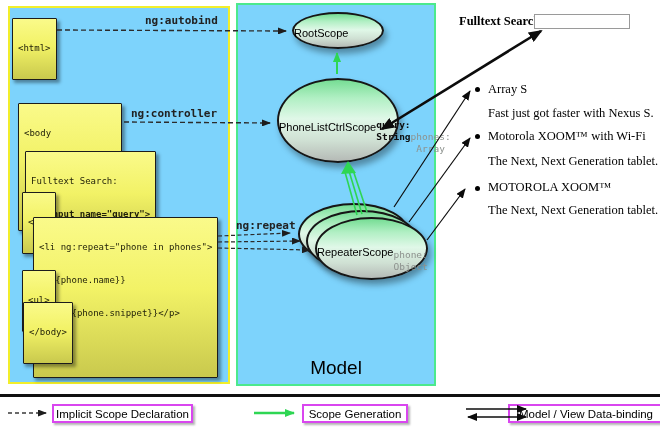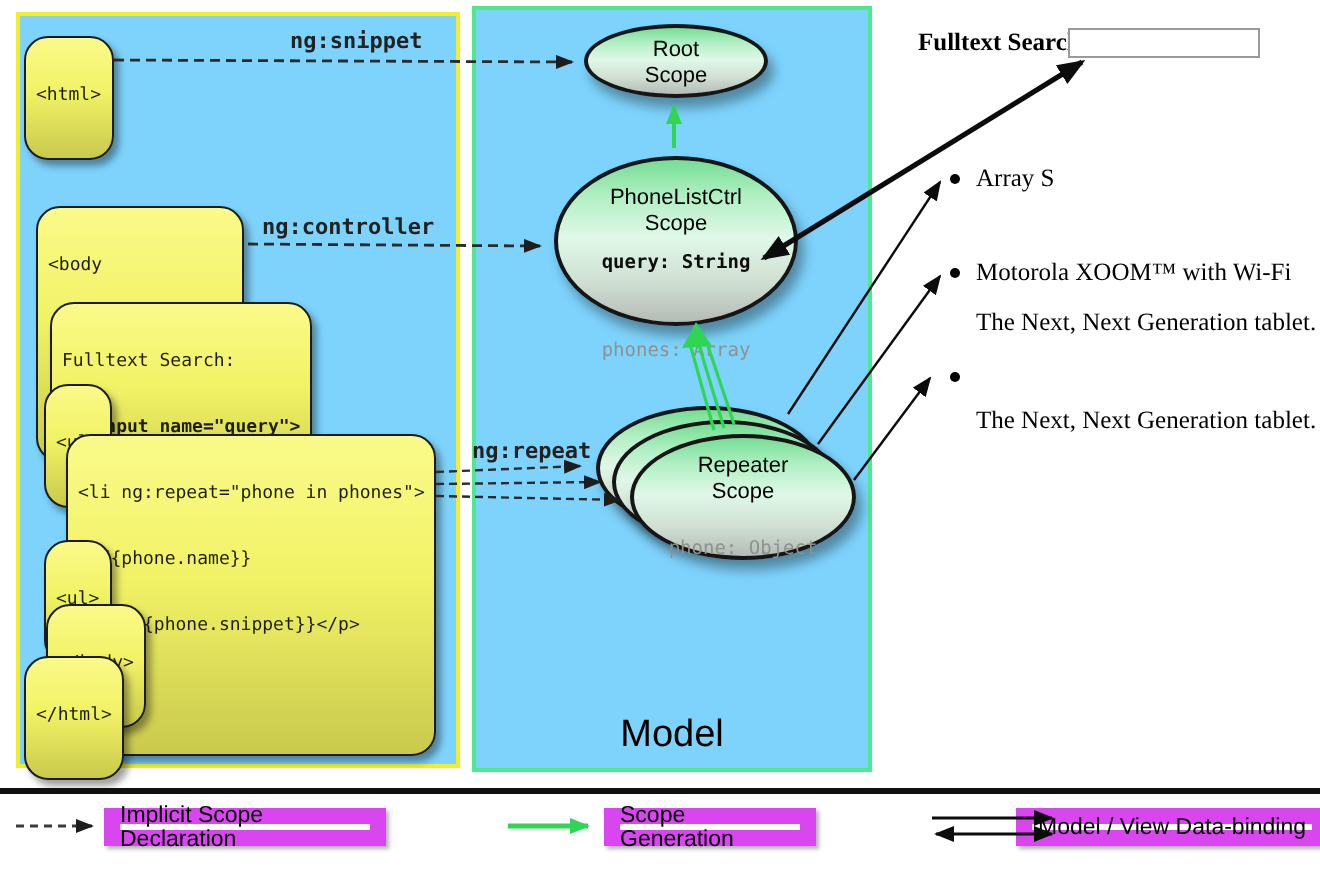--- a/index.html
+++ b/index.html
@@ -5,41 +5,41 @@
   html,body{margin:0;padding:0;background:#fff;}
   .stage{position:relative;width:660px;height:435px;background:#ffffff;overflow:hidden;
          font-family:"Liberation Sans",sans-serif;}
   .col{position:absolute;background:#7dd3fc;}
   .col-template{left:8px;top:6px;width:218px;height:374px;border:2px solid var(--c-template,#f2ee2a);}
   .col-model{left:236px;top:3px;width:196px;height:379px;border:2px solid var(--c-model,#4ce98d);}
   .col-view{left:444px;top:6px;width:208px;height:376px;border:2px solid var(--c-view,#6b53d8);}
   .col-title{position:absolute;bottom:5px;left:0;right:0;text-align:center;
              font:19px/22px "Liberation Sans",sans-serif;color:#000;}
   .ybox{position:absolute;white-space:pre;font:9px/11px "DejaVu Sans Mono",monospace;color:#1e1e08;
-        padding:2px 5px 3px;border:1px solid #1c1c1c;border-radius:12px;
+        padding:2px 5px 3px;border:1px solid #1c1c1c;border-radius:1px;
         background:linear-gradient(180deg,#fafa8a 0%,#f2f266 45%,#c9c94d 100%);
         box-shadow:2.5px 3px 3.5px rgba(0,0,0,.38);}
   .cl{white-space:pre;}
   .bold{font-weight:bold;}
   .nglabel{position:absolute;font:bold 11px/11px "DejaVu Sans Mono",monospace;color:#222;}
   .ell{position:absolute;border:2px solid #161616;border-radius:50%;
        background:linear-gradient(180deg,#76dd94 0%,#b0efc3 22%,#e0f8e8 48%,#cfe0d3 75%,#b5bab6 100%);
        box-shadow:3px 5px 6px rgba(0,0,0,.35);
-       display:flex;flex-direction:column;box-sizing:border-box;}
+       display:flex;flex-direction:row;align-items:center;box-sizing:border-box;}
   .scope-name{font:11px/12.5px "Liberation Sans",sans-serif;color:#000;text-align:center;}
   .scope-prop{font:9.5px/12px "DejaVu Sans Mono",monospace;text-align:center;}
   .prop-bold{font-weight:bold;color:#0d0d0d;}
   .prop-gray{color:#8d928e;margin-top:32px;}
   .serif{position:absolute;font:12.5px/15px "Liberation Serif",serif;color:#000;white-space:nowrap;}
   .serif-b{font-weight:bold;}
   .dot{position:absolute;width:5px;height:5px;border-radius:50%;background:#000;}
   .search-input{position:absolute;left:534px;top:14px;width:90px;height:13px;border:1px solid #9a9a9a;
         background:#fff;font:11px "Liberation Serif",serif;padding:0 2px;box-sizing:content-box;}
   .rule{position:absolute;left:0;top:394px;width:660px;height:3px;background:#101010;}
-  .lg-box{position:absolute;top:404px;height:19px;border:8px solid #d946ef;background:#fff;
+  .lg-box{position:absolute;top:404px;height:19px;border:2px solid #d946ef;background:#fff;
         box-shadow:1.5px 1.5px 2px rgba(0,0,0,.3);display:flex;align-items:center;justify-content:center;
         font:11.5px "Liberation Sans",sans-serif;color:#000;box-sizing:border-box;}
   .overlay{position:absolute;left:0;top:0;width:660px;height:435px;z-index:50;pointer-events:none;}
 </style>
 </head>
 <body>
 
 <div class="stage">
 
   <div class="col col-template">
@@ -69,25 +69,22 @@
     <div class="cl">  {{phone.name}}</div>
     <div class="cl">  &lt;p&gt;{{phone.snippet}}&lt;/p&gt;</div>
     <div class="cl">&lt;/li&gt;</div>
   </div>
   <div class="ybox" style="left:22px;top:270px">
     <div class="cl">&lt;ul&gt;</div>
   </div>
   <div class="ybox" style="left:23px;top:302px">
     <div class="cl">&lt;/body&gt;</div>
   </div>
-  <div class="ybox" style="left:12px;top:328px">
-    <div class="cl">&lt;/html&gt;</div>
-  </div>
 
-  <span class="nglabel" style="left:145px;top:15px">ng:snippet</span>
+  <span class="nglabel" style="left:145px;top:15px">ng:autobind</span>
   <span class="nglabel" style="left:131px;top:108px">ng:controller</span>
   <span class="nglabel" style="left:236px;top:220px">ng:repeat</span>
 
   <div class="ell" style="left:292px;top:12px;width:92px;height:37px;padding-top:5px">
     <div class="scope-name">Root</div>
     <div class="scope-name">Scope</div>
   </div>
 
   <div class="ell" style="left:277px;top:78px;width:122px;height:85px;padding-top:13px">
     <div class="scope-name">PhoneListCtrl</div>
@@ -102,26 +99,28 @@
     <div class="scope-name">Repeater</div>
     <div class="scope-name">Scope</div>
     <div class="scope-prop prop-gray" style="margin-top:17px">phone: Object</div>
   </div>
 
   <span class="serif serif-b" style="left:459px;top:14px">Fulltext Search:</span>
   <input class="search-input" type="text" value="" style="">
 
   <span class="dot" style="left:475px;top:87px"></span>
   <span class="serif" style="left:488px;top:82px">Array S</span>
+  <span class="serif" style="left:488px;top:106px">Fast just got faster with Nexus S.</span>
 
   <span class="dot" style="left:475px;top:134px"></span>
   <span class="serif" style="left:488px;top:129px">Motorola XOOM™  with Wi-Fi</span>
   <span class="serif" style="left:488px;top:154px">The Next, Next Generation tablet.</span>
 
   <span class="dot" style="left:475px;top:186px"></span>
+  <span class="serif" style="left:488px;top:180px">MOTOROLA XOOM™</span>
   <span class="serif" style="left:488px;top:203px">The Next, Next Generation tablet.</span>
 
   <div class="rule"></div>
   <div class="lg-box" style="left:52px;width:141px">
     <span>Implicit Scope Declaration</span>
   </div>
   <div class="lg-box" style="left:302px;width:106px">
     <span>Scope Generation</span>
   </div>
   <div class="lg-box" style="left:508px;width:156px">

